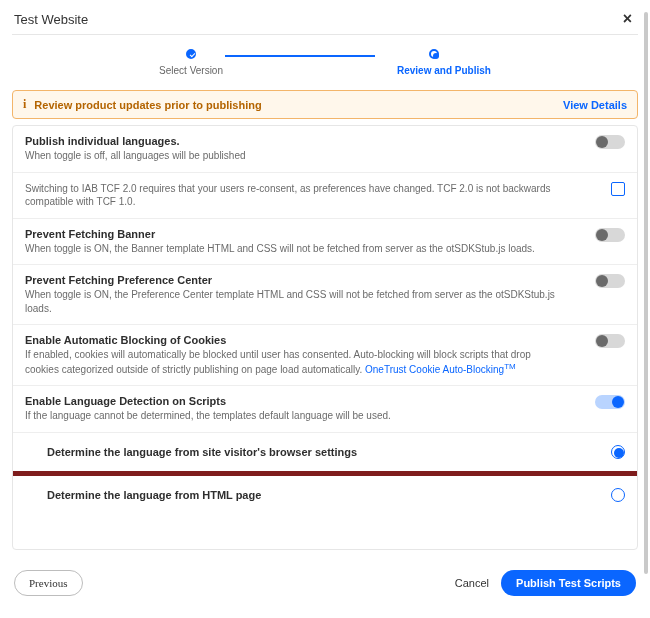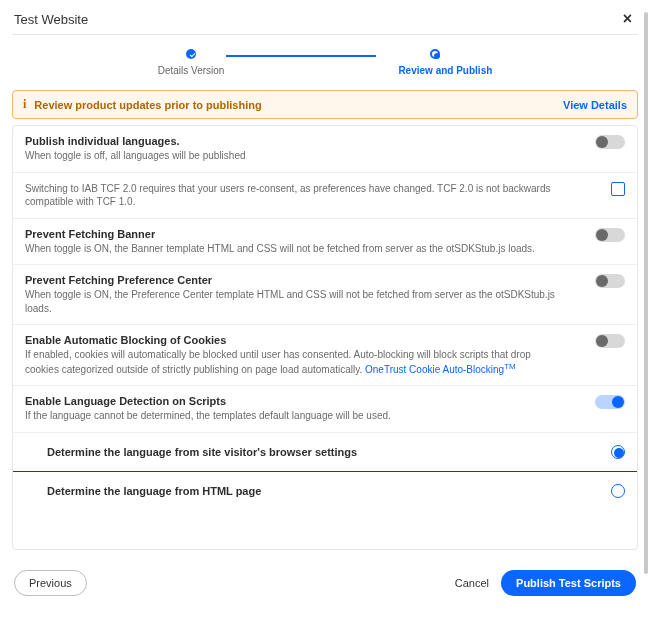--- a/index.html
+++ b/index.html
@@ -196,21 +196,21 @@
     content: "";
     position: absolute;
     left: 2px; top: 2px;
     width: 10px; height: 10px;
     border-radius: 50%;
     background: #0a66ff;
   }
   
   .subrow {
     padding: 12px 12px 12px 34px;
-    border-bottom: 1px solid #7f1d1d;
+    border-bottom: 5px solid #7f1d1d;
     display: flex;
     justify-content: space-between;
     align-items: center;
   }
   .subrow:last-child { border-bottom: none; }
   .subrow-label {
     font-weight: 700;
     font-size: 11px;
     color: #2e2e2e;
   }
@@ -225,20 +225,21 @@
     font-size: 11px;
     padding: 6px 14px;
     border-radius: 14px;
     cursor: pointer;
     border: 1px solid transparent;
   }
   .btn-outline {
     background: #fff;
     border-color: #bdbdbd;
     color: #333;
+    font-family: Liberation Serif, serif;
   }
   .btn-text {
     background: transparent;
     color: #333;
     border: none;
     padding: 6px 12px;
   }
   .btn-primary {
     background: #0a66ff;
     color: #fff;
@@ -261,21 +262,21 @@
 <div class="modal">
 
   <div class="header">
     <div class="header-title">Test Website</div>
     <div class="close-x">×</div>
   </div>
 
   <div class="stepper">
     <div class="step">
       <div class="step-dot done"></div>
-      <div class="step-label">Details Version</div>
+      <div class="step-label">Select Version</div>
     </div>
     <div class="step-line"></div>
     <div class="step">
       <div class="step-dot active"></div>
       <div class="step-label active">Review and Publish</div>
     </div>
   </div>
 
   <div class="alert">
     <div class="alert-left">

